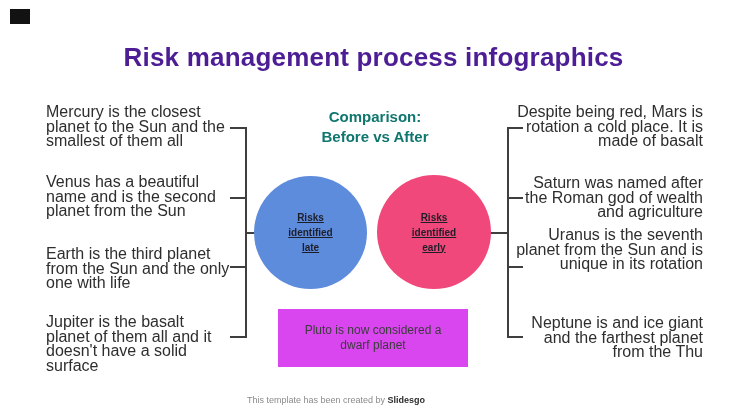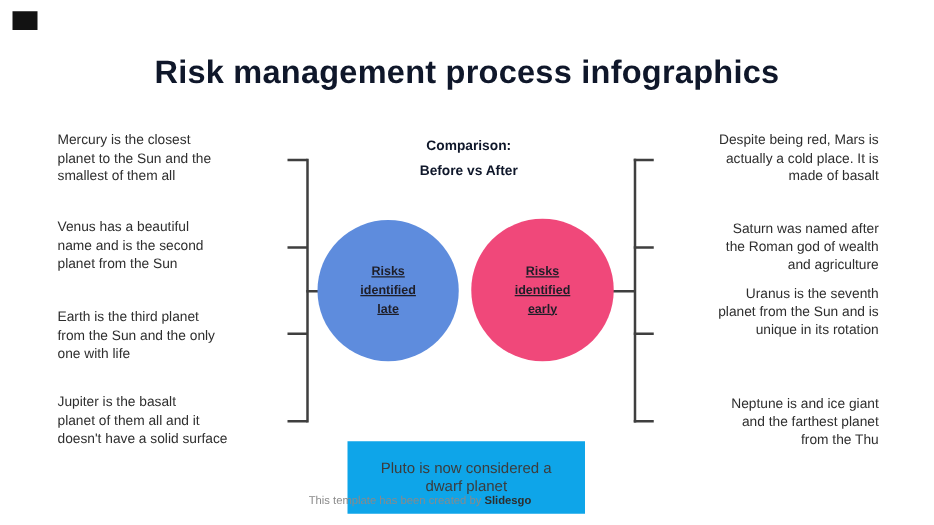--- a/index.html
+++ b/index.html
@@ -7,43 +7,43 @@
     width:747px;height:420px;position:relative;background:#ffffff;
     font-family:"Liberation Sans", sans-serif;overflow:hidden;
   }
   .abs{position:absolute;}
   .pre{white-space:pre-line;}
 
   .corner-accent{left:10px;top:9px;width:20px;height:15px;background:#121212;}
 
   .main-title{
     left:0;top:42px;width:747px;text-align:center;
-    font-size:26px;font-weight:800;color:#0f172a;letter-spacing:0.2px;
+    font-size:26px;font-weight:800;color:#4c1d95;letter-spacing:0.2px;
   }
 
   .comparison-heading{
     left:275px;top:107px;width:200px;text-align:center;
-    font-size:11px;font-weight:700;color:#0f172a;line-height:20px;
+    font-size:15px;font-weight:700;color:#0f766e;line-height:20px;
   }
 
   .circle{
     border-radius:50%;display:flex;align-items:center;justify-content:center;
     text-align:center;font-size:10px;font-weight:700;color:#1e1e28;line-height:15px;text-decoration:underline;
   }
   .circle-before{left:254px;top:176px;width:113px;height:113px;}
   .circle-after{left:377px;top:175px;width:114px;height:114px;}
 
   .note-box{
     left:278px;top:309px;width:190px;height:58px;
     display:flex;align-items:center;justify-content:center;text-align:center;
     font-size:12px;color:#3c3c3c;line-height:15px;
   }
 
   .side-text{
-    font-size:11px;color:#2e2e2e;line-height:14.5px;
+    font-size:16px;color:#2e2e2e;line-height:14.5px;
   }
   .side-left{left:46px;width:195px;text-align:left;}
   .side-right{right:44px;width:200px;text-align:right;}
 
   .line{background:#3f3f3f;}
   .vline{width:1.5px;}
   .hline{height:1.5px;}
 
   .footer{
     left:0;top:395px;width:672px;text-align:center;
@@ -68,21 +68,21 @@
 name and is the second
 planet from the Sun</div>
 <div class="abs side-text side-left pre" style="top:247px">Earth is the third planet
 from the Sun and the only
 one with life</div>
 <div class="abs side-text side-left pre" style="top:315px">Jupiter is the basalt
 planet of them all and it
 doesn't have a solid surface</div>
 
 <div class="abs side-text side-right pre" style="top:105px">Despite being red, Mars is
-actually a cold place. It is
+rotation a cold place. It is
 made of basalt</div>
 <div class="abs side-text side-right pre" style="top:176px">Saturn was named after
 the Roman god of wealth
 and agriculture</div>
 <div class="abs side-text side-right pre" style="top:228px">Uranus is the seventh
 planet from the Sun and is
 unique in its rotation</div>
 <div class="abs side-text side-right pre" style="top:316px">Neptune is and ice giant
 and the farthest planet
 from the Thu</div>
@@ -101,18 +101,18 @@
 <div class="abs line hline" style="left: 507px; top: 336px; width: 16px; background-color: rgb(63, 63, 63);"></div>
 <div class="abs line hline" style="left: 489px; top: 232px; width: 19px; background-color: rgb(63, 63, 63);"></div>
 
 <div class="abs circle circle-before pre" style="background-color: rgb(94, 140, 221);">Risks
 identified
 late</div>
 <div class="abs circle circle-after pre" style="background-color: rgb(240, 72, 122);">Risks
 identified
 early</div>
 
-<div class="abs note-box pre" style="background-color: #0ea5e9; margin-top: 44px;">Pluto is now considered a
+<div class="abs note-box pre" style="background-color: #d946ef;">Pluto is now considered a
 dwarf planet</div>
 
 <div class="abs footer">
   <span>This template has been created by </span><b>Slidesgo</b>
 </div>
 
 </body></html>

